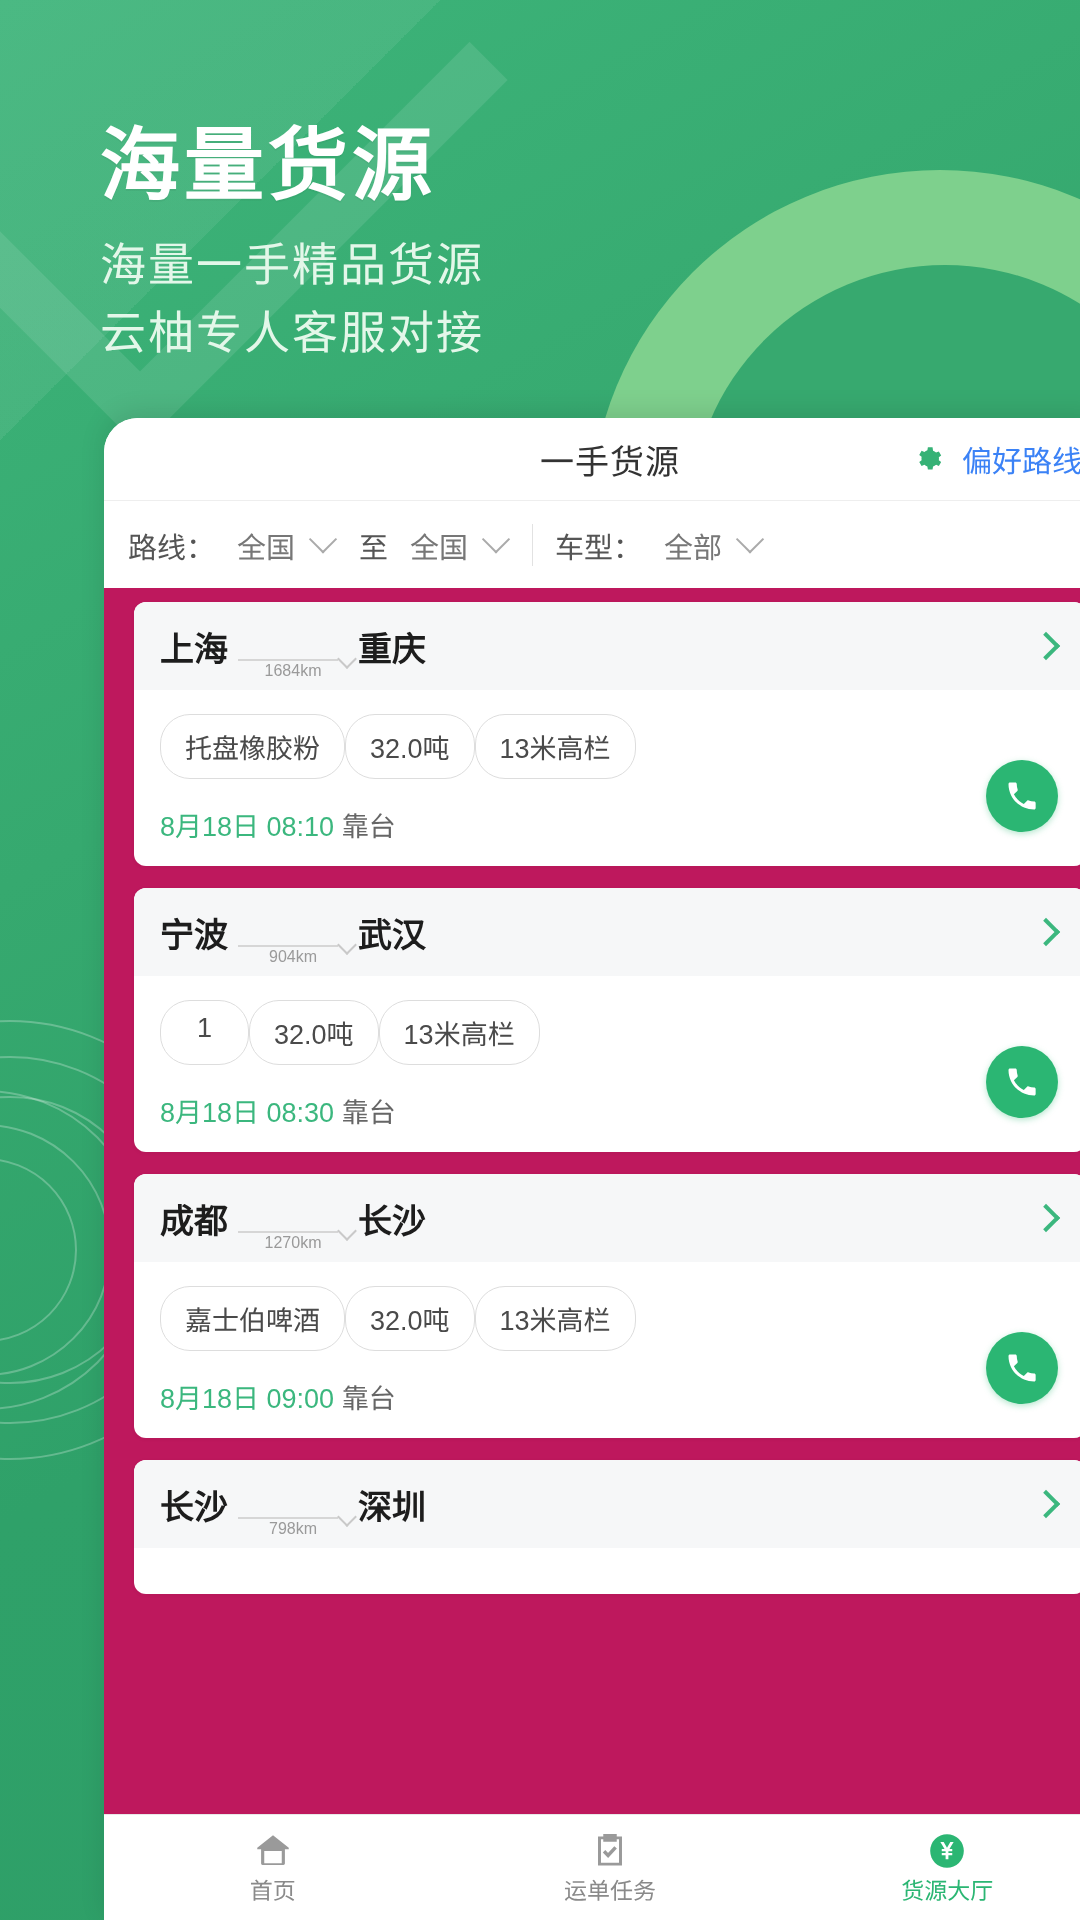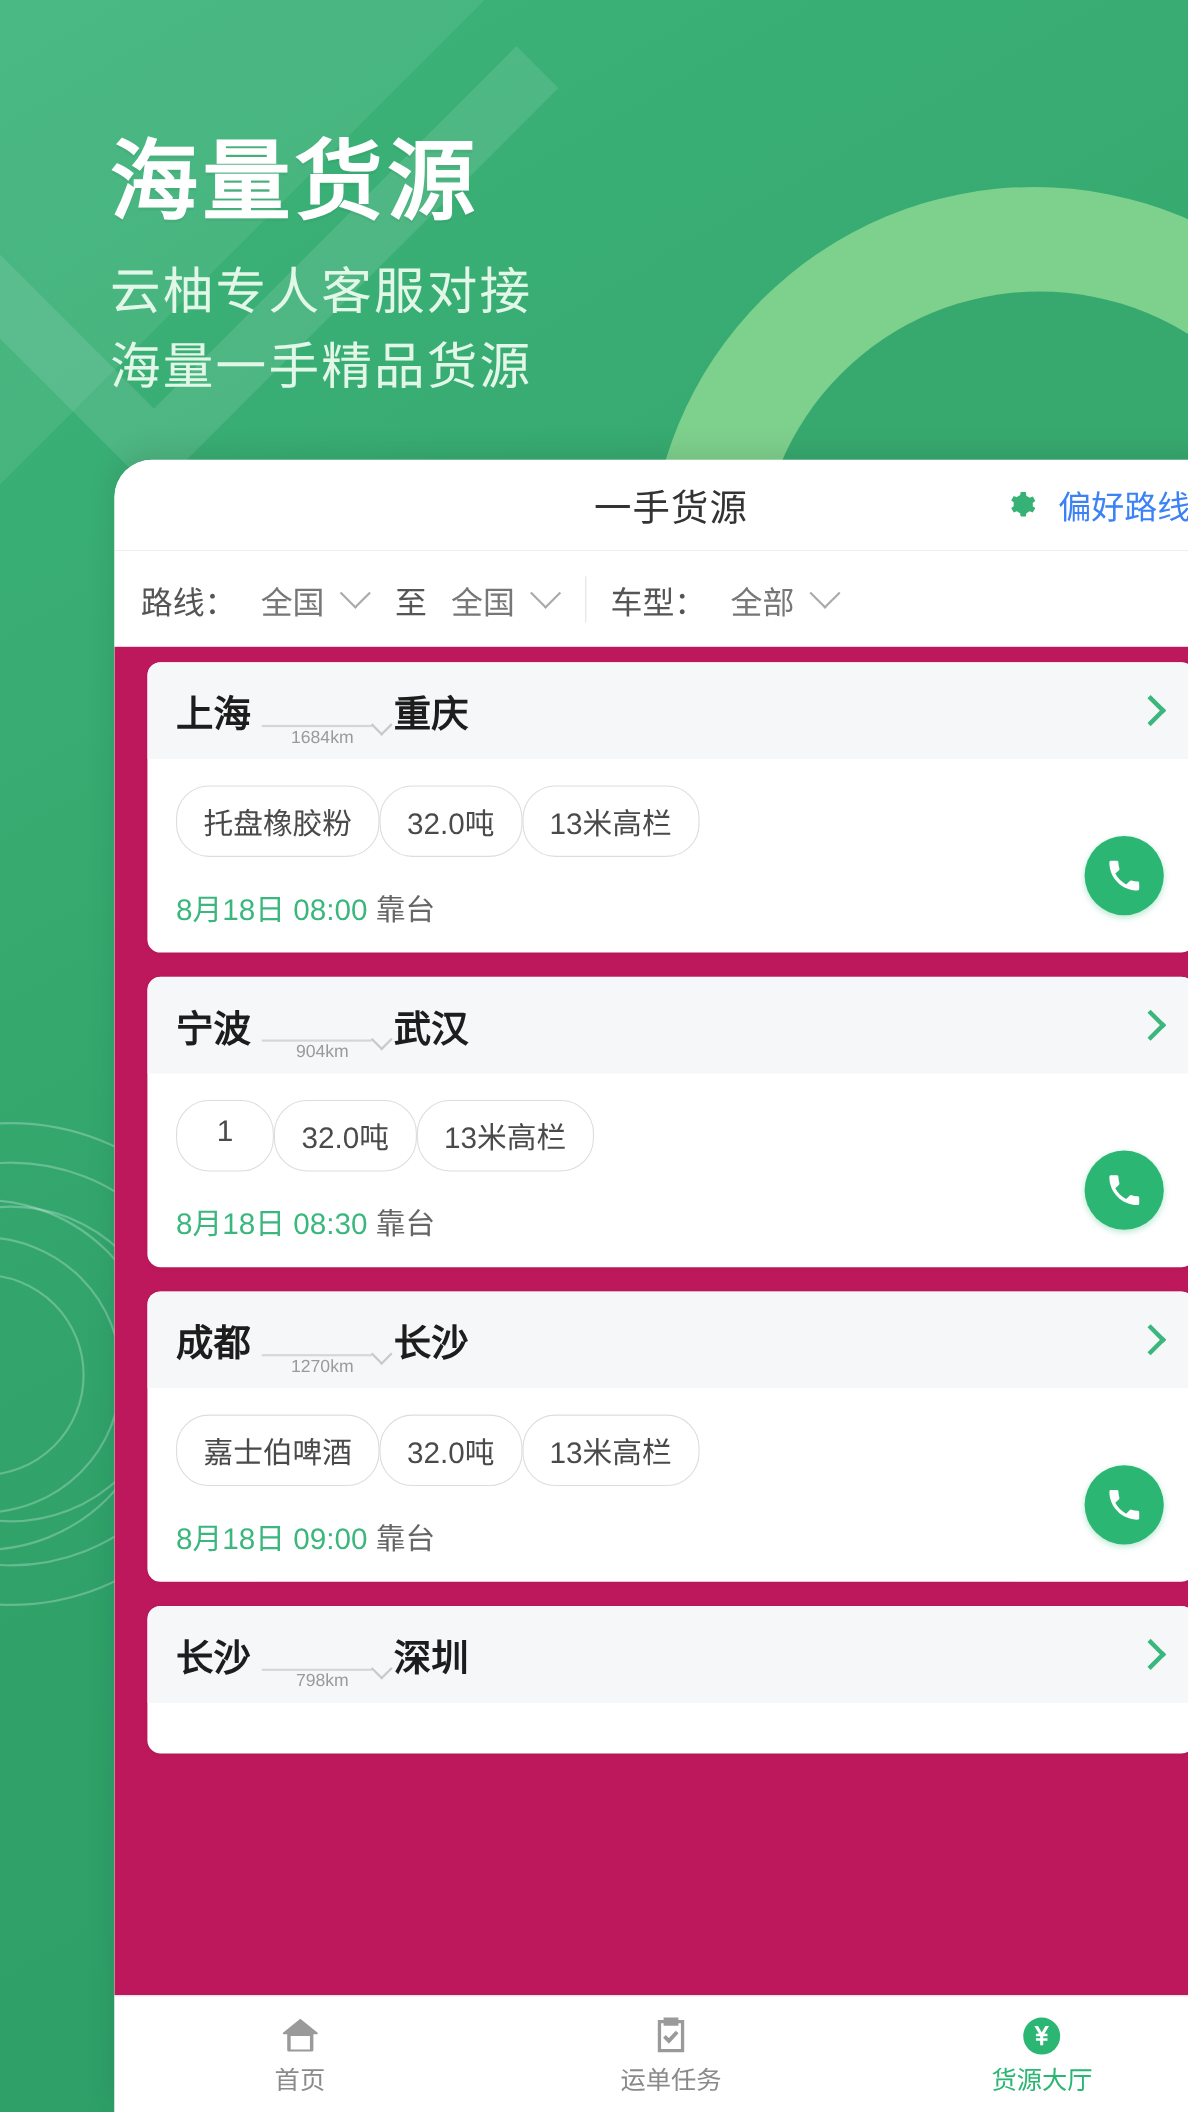--- a/index.html
+++ b/index.html
@@ -203,22 +203,22 @@
   <div class="bg-chev"></div>
   <div class="bg-circle-lg"></div>
   <div class="bg-circle-in"></div>
   <div class="bg-rings"></div>
   <div class="bg-rings2"></div>
 </div>
 
 <div class="promo">
   <div class="promo-title">海量货源</div>
   <div class="promo-sub">
+    <div>海量一手精品货源</div>
     <div>云柚专人客服对接</div>
-    <div>海量一手精品货源</div>
   </div>
 </div>
 
 <div class="phone">
 
   <div class="app-header">
     <div class="app-title">一手货源</div>
     <div class="pref">
       <svg class="gear" viewBox="0 0 24 24">
         <path fill="#36b276" d="M12 8.5a3.5 3.5 0 1 0 0 7 3.5 3.5 0 0 0 0-7zm9.4 3.5c0-.5-.05-1-.13-1.48l2.03-1.53-2-3.46-2.4.96a7.9 7.9 0 0 0-2.56-1.48L15.9 2h-4l-.44 2.51a7.9 7.9 0 0 0-2.56 1.48l-2.4-.96-2 3.46 2.03 1.53a8.2 8.2 0 0 0 0 2.96L4.5 14.51l2 3.46 2.4-.96c.76.63 1.63 1.13 2.56 1.48L11.9 21h4l.44-2.51a7.9 7.9 0 0 0 2.56-1.48l2.4.96 2-3.46-2.03-1.53c.08-.48.13-.98.13-1.48z"></path>
@@ -253,21 +253,21 @@
         <span class="city">重庆</span>
         <span class="chev-right"></span>
       </div>
       <div class="card-body">
         <div class="tags">
           <span class="tag">托盘橡胶粉</span>
           <span class="tag">32.0吨</span>
           <span class="tag">13米高栏</span>
         </div>
         <div class="card-foot">
-          <span>8月18日 08:00</span>
+          <span>8月18日 08:10</span>
           <span class="grey">靠台</span>
         </div>
         <div class="call-btn">
           <svg viewBox="0 0 24 24">
             <path d="M6.6 10.8c1.4 2.8 3.8 5.1 6.6 6.6l2.2-2.2c.3-.3.7-.4 1-.2 1.2.4 2.4.6 3.7.6.6 0 1 .4 1 1V20c0 .6-.4 1-1 1C10.6 21 3 13.4 3 4c0-.6.4-1 1-1h3.5c.6 0 1 .4 1 1 0 1.3.2 2.5.6 3.7.1.3 0 .7-.2 1l-2.3 2.1z"></path>
           </svg>
         </div>
       </div>
     </div>
 

